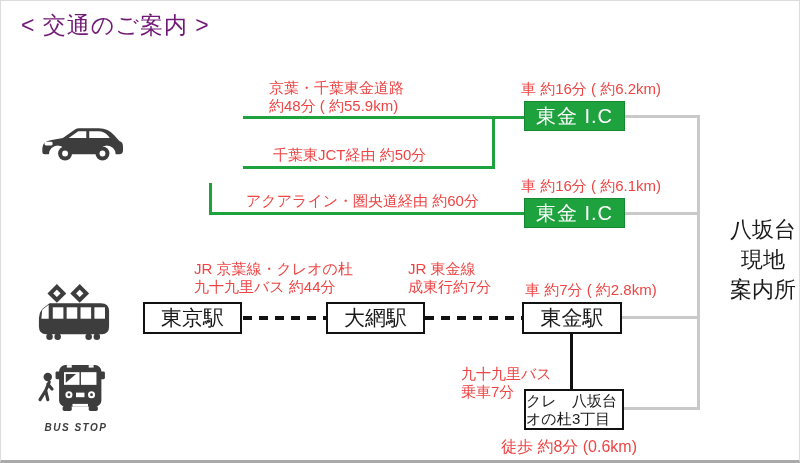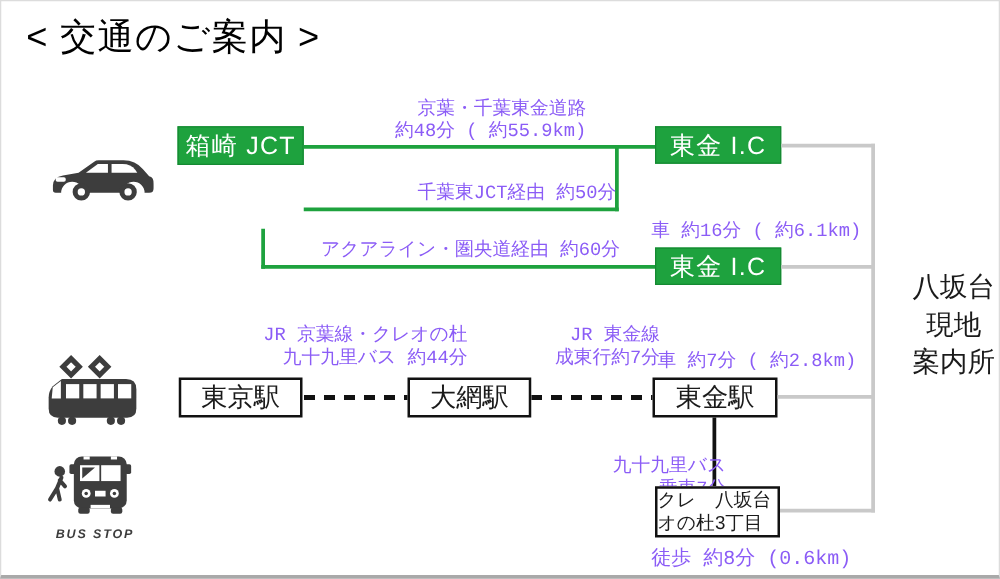--- a/index.html
+++ b/index.html
@@ -9,36 +9,36 @@
     --icon-gray:#3d3d3d;
   }
   *{box-sizing:border-box;margin:0;padding:0;}
   body{background:#fff;font-family:"Liberation Sans","DejaVu Sans",sans-serif;}
   .canvas{
     position:relative;width:800px;height:463px;background:#ffffff;
     border:1px solid #dcdcdc;border-bottom:3px solid #a9a9a9;overflow:hidden;
     color:var(--line-black);
   }
   .abs{position:absolute;}
-  .title{font-size:29px;letter-spacing:1px;color:#000000;}
+  .title{font-size:23px;letter-spacing:1px;color:#701a75;}
   .node-green{
     background:var(--accent-green);border:1px solid #158932;color:#ffffff;
     display:flex;align-items:center;justify-content:center;
     font-size:20px;letter-spacing:1px;
   }
   .node-white{
     background:#ffffff;border:2.5px solid #111;color:#1a1a1a;
     display:flex;align-items:flex-start;justify-content:center;font-size:21px;
   }
   .node-white-small{
     background:#ffffff;border:2px solid #111;color:#1a1a1a;
     display:flex;flex-direction:row;align-items:center;justify-content:center;
     font-size:15px;line-height:18px;
   }
-  .lbl{font-size:15px;line-height:18px;text-align:right;color:#8b5cf6;white-space:nowrap;font-family:Liberation Mono, monospace;}
+  .lbl{font-size:15px;line-height:18px;text-align:left;color:#ef4444;white-space:nowrap;}
   .gline{background:var(--accent-green);}
   .grayline{background:var(--line-gray);}
   .blackline{background:#111;}
   .dashline{
     height:4px;
     background:repeating-linear-gradient(90deg,#111 0 9px,transparent 9px 16px);
   }
   .dest{font-size:22px;line-height:30px;text-align:center;color:#1a1a1a;}
   .busstop{font-size:10px;font-weight:bold;letter-spacing:1.5px;color:var(--icon-gray);text-align:center;}
   svg{display:block;}
@@ -103,36 +103,34 @@
     </svg>
     <div class="busstop" style="margin-top:4px;font-style:italic;">BUS STOP</div>
   </div>
 
   <div class="abs gline" style="left:242px;top:115px;width:282px;height:3px;"></div>
   <div class="abs gline" style="left:242px;top:165px;width:252px;height:3px;"></div>
   <div class="abs gline" style="left:491px;top:115px;width:3px;height:53px;"></div>
   <div class="abs gline" style="left:208px;top:182px;width:3px;height:32px;"></div>
   <div class="abs gline" style="left:208px;top:211px;width:316px;height:3px;"></div>
 
-  <div class="abs node-green" style="left:141px;top:100px;width:101px;height:31px;">
-    <span>箱崎 JCT</span>
-  </div>
   <div class="abs node-green" style="left:523px;top:100px;width:101px;height:30px;">
     <span>東金 I.C</span>
   </div>
   <div class="abs node-green" style="left:523px;top:197px;width:101px;height:30px;">
     <span>東金 I.C</span>
   </div>
 
   <div class="abs lbl" style="left:268px;top:78px;width:200px;">
     <div>京葉・千葉東金道路</div>
     <div>約48分 ( 約55.9km)</div>
   </div>
   <div class="abs lbl" style="left:272px;top:145px;width:220px;">千葉東JCT経由 約50分</div>
   <div class="abs lbl" style="left:245px;top:191px;width:250px;">アクアライン・圏央道経由 約60分</div>
+  <div class="abs lbl" style="left:520px;top:79px;width:165px;">車 約16分 ( 約6.2km)</div>
   <div class="abs lbl" style="left:520px;top:176px;width:165px;">車 約16分 ( 約6.1km)</div>
 
   <div class="abs dashline" style="left:242px;top:315px;width:84px;"></div>
   <div class="abs dashline" style="left:424px;top:315px;width:98px;"></div>
 
   <div class="abs node-white" style="left:142px;top:301px;width:99px;height:32px;">
     <span>東京駅</span>
   </div>
   <div class="abs node-white" style="left:325px;top:301px;width:99px;height:32px;">
     <span>大網駅</span>

